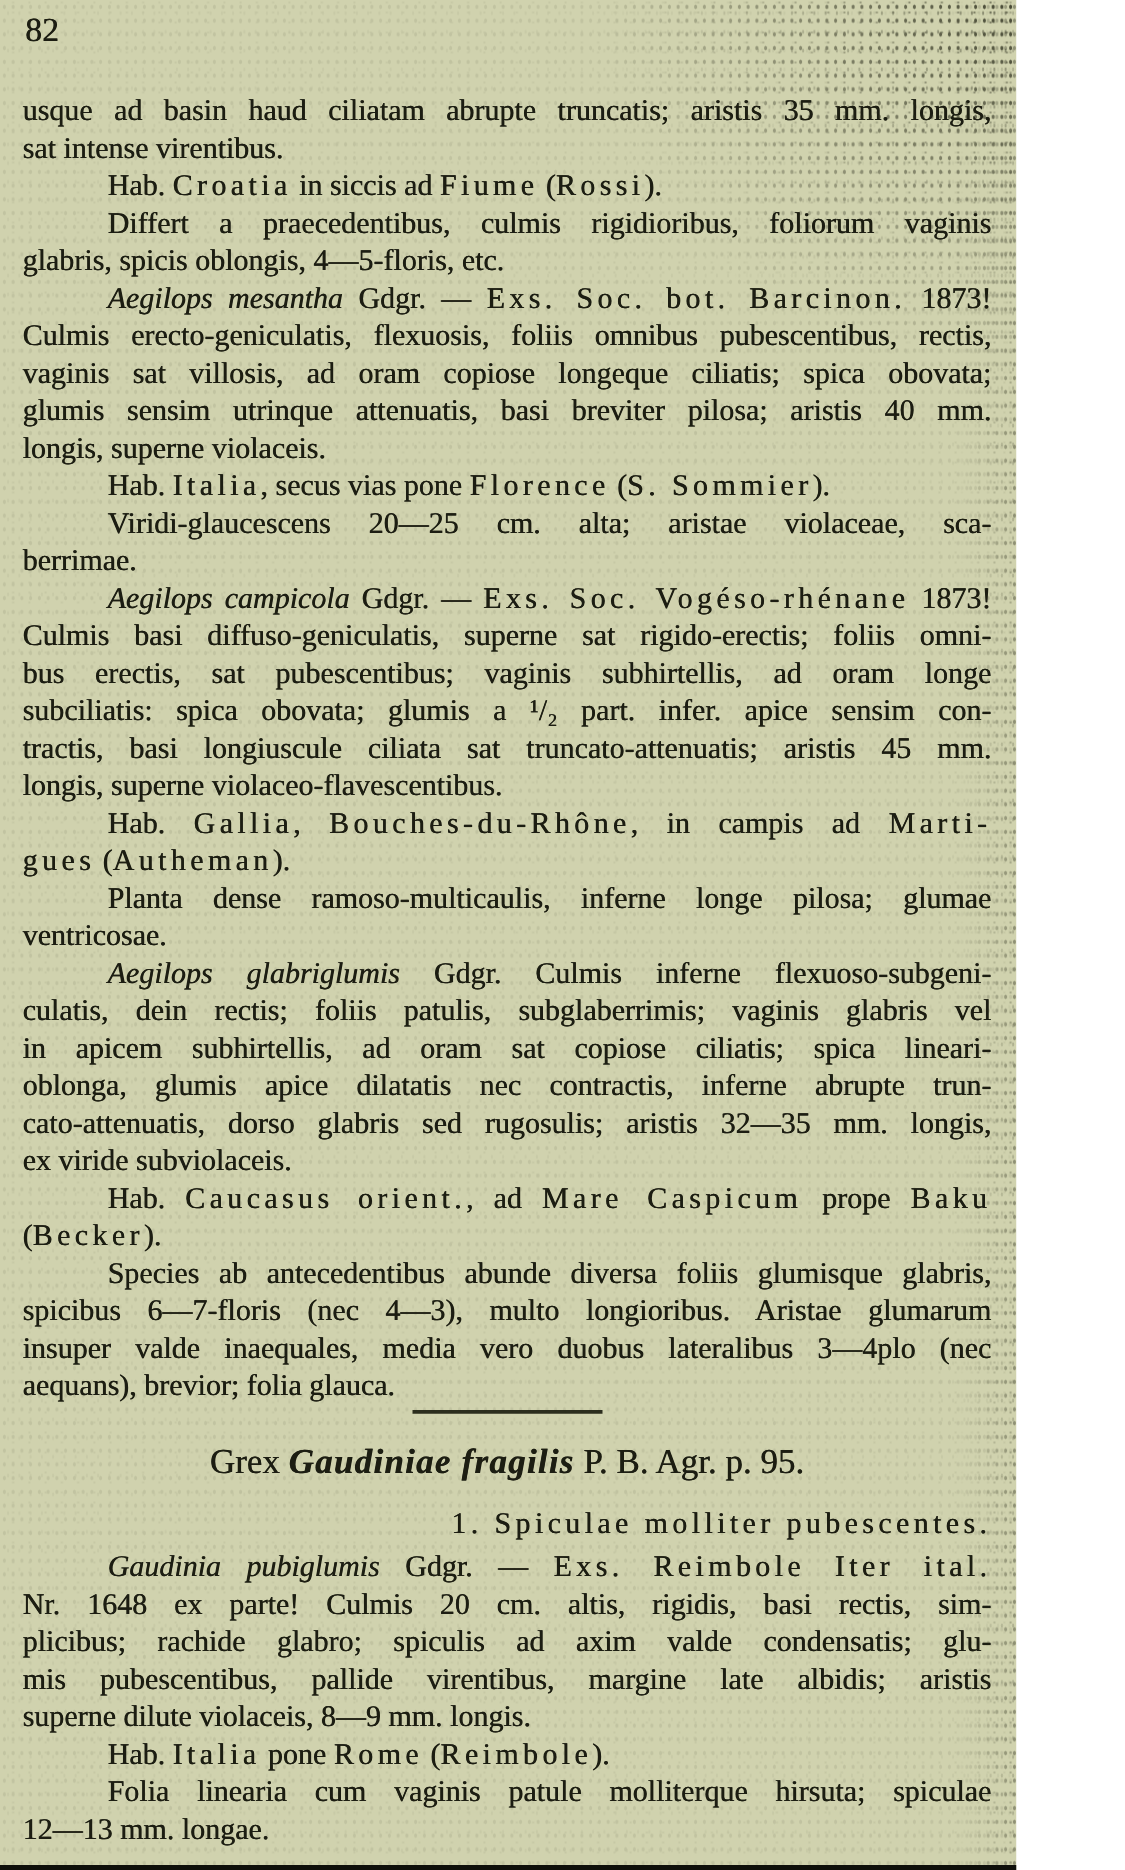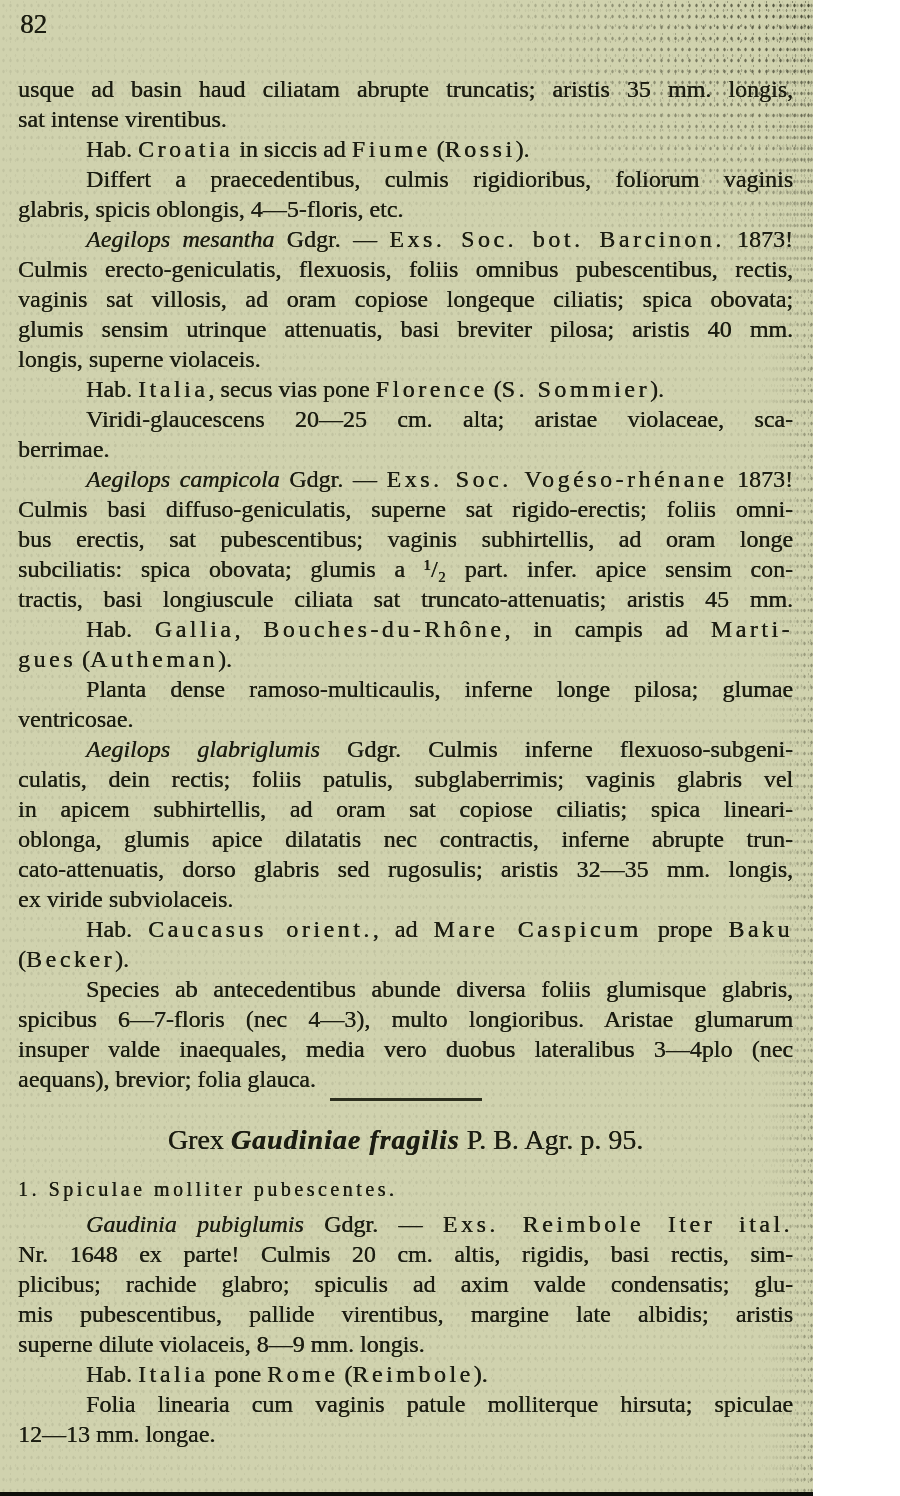--- a/index.html
+++ b/index.html
@@ -34,21 +34,21 @@
     background:#2c2e1e;
   }
   #section-heading{
     margin-top:22px;height:34px;line-height:34px;
     text-align:center;font-size:28px;
     text-shadow:0.35px 0 0 currentColor;
   }
   #section-heading .bi{ font-weight:bold;font-style:italic;letter-spacing:1px; }
   #section-subheading{
     margin-top:18px;height:28px;line-height:28px;
-    text-align:left;font-size:20px;letter-spacing:3.5px;
+    text-align:right;font-size:24px;letter-spacing:3.5px;
     text-shadow:0.35px 0 0 currentColor;
   }
   #text-lower{ margin-top:6px; }
   .noise{
     position:absolute;pointer-events:none;
     background-image:
       radial-gradient(rgba(40,42,26,0.85) 0.8px, rgba(0,0,0,0) 1.4px),
       radial-gradient(rgba(40,42,26,0.60) 0.7px, rgba(0,0,0,0) 1.3px),
       radial-gradient(rgba(40,42,26,0.45) 0.6px, rgba(0,0,0,0) 1.2px);
     background-size:7px 11px,13px 8px,9px 15px;
@@ -90,20 +90,21 @@
         <div class="line full"><span class="n">glumis sensim utrinque attenuatis, basi breviter pilosa; aristis 40 mm.</span></div>
         <div class="line"><span class="n">longis, superne violaceis.</span></div>
         <div class="line indent"><span class="n">Hab. </span><span class="sp">Italia</span><span class="n">, secus vias pone </span><span class="sp">Florence</span><span class="n"> (</span><span class="sp">S. Sommier</span><span class="n">).</span></div>
         <div class="line indent full"><span class="n">Viridi-glaucescens 20—25 cm. alta; aristae violaceae, sca-</span></div>
         <div class="line"><span class="n">berrimae.</span></div>
         <div class="line indent full"><span class="it">Aegilops campicola</span><span class="n"> Gdgr. — </span><span class="sp">Exs. Soc. Vogéso-rhénane</span><span class="n"> 1873!</span></div>
         <div class="line full"><span class="n">Culmis basi diffuso-geniculatis, superne sat rigido-erectis; foliis omni-</span></div>
         <div class="line full"><span class="n">bus erectis, sat pubescentibus; vaginis subhirtellis, ad oram longe</span></div>
         <div class="line full"><span class="n">subciliatis: spica obovata; glumis a ¹/₂ part. infer. apice sensim con-</span></div>
         <div class="line full"><span class="n">tractis, basi longiuscule ciliata sat truncato-attenuatis; aristis 45 mm.</span></div>
+        <div class="line"><span class="n">longis, superne violaceo-flavescentibus.</span></div>
         <div class="line indent full"><span class="n">Hab. </span><span class="sp">Gallia</span><span class="n">, </span><span class="sp">Bouches-du-Rhône</span><span class="n">, in campis ad </span><span class="sp">Marti-</span></div>
         <div class="line"><span class="sp">gues</span><span class="n"> (</span><span class="sp">Autheman</span><span class="n">).</span></div>
         <div class="line indent full"><span class="n">Planta dense ramoso-multicaulis, inferne longe pilosa; glumae</span></div>
         <div class="line"><span class="n">ventricosae.</span></div>
         <div class="line indent full"><span class="it">Aegilops glabriglumis</span><span class="n"> Gdgr. Culmis inferne flexuoso-subgeni-</span></div>
         <div class="line full"><span class="n">culatis, dein rectis; foliis patulis, subglaberrimis; vaginis glabris vel</span></div>
         <div class="line full"><span class="n">in apicem subhirtellis, ad oram sat copiose ciliatis; spica lineari-</span></div>
         <div class="line full"><span class="n">oblonga, glumis apice dilatatis nec contractis, inferne abrupte trun-</span></div>
         <div class="line full"><span class="n">cato-attenuatis, dorso glabris sed rugosulis; aristis 32—35 mm. longis,</span></div>
         <div class="line"><span class="n">ex viride subviolaceis.</span></div>

